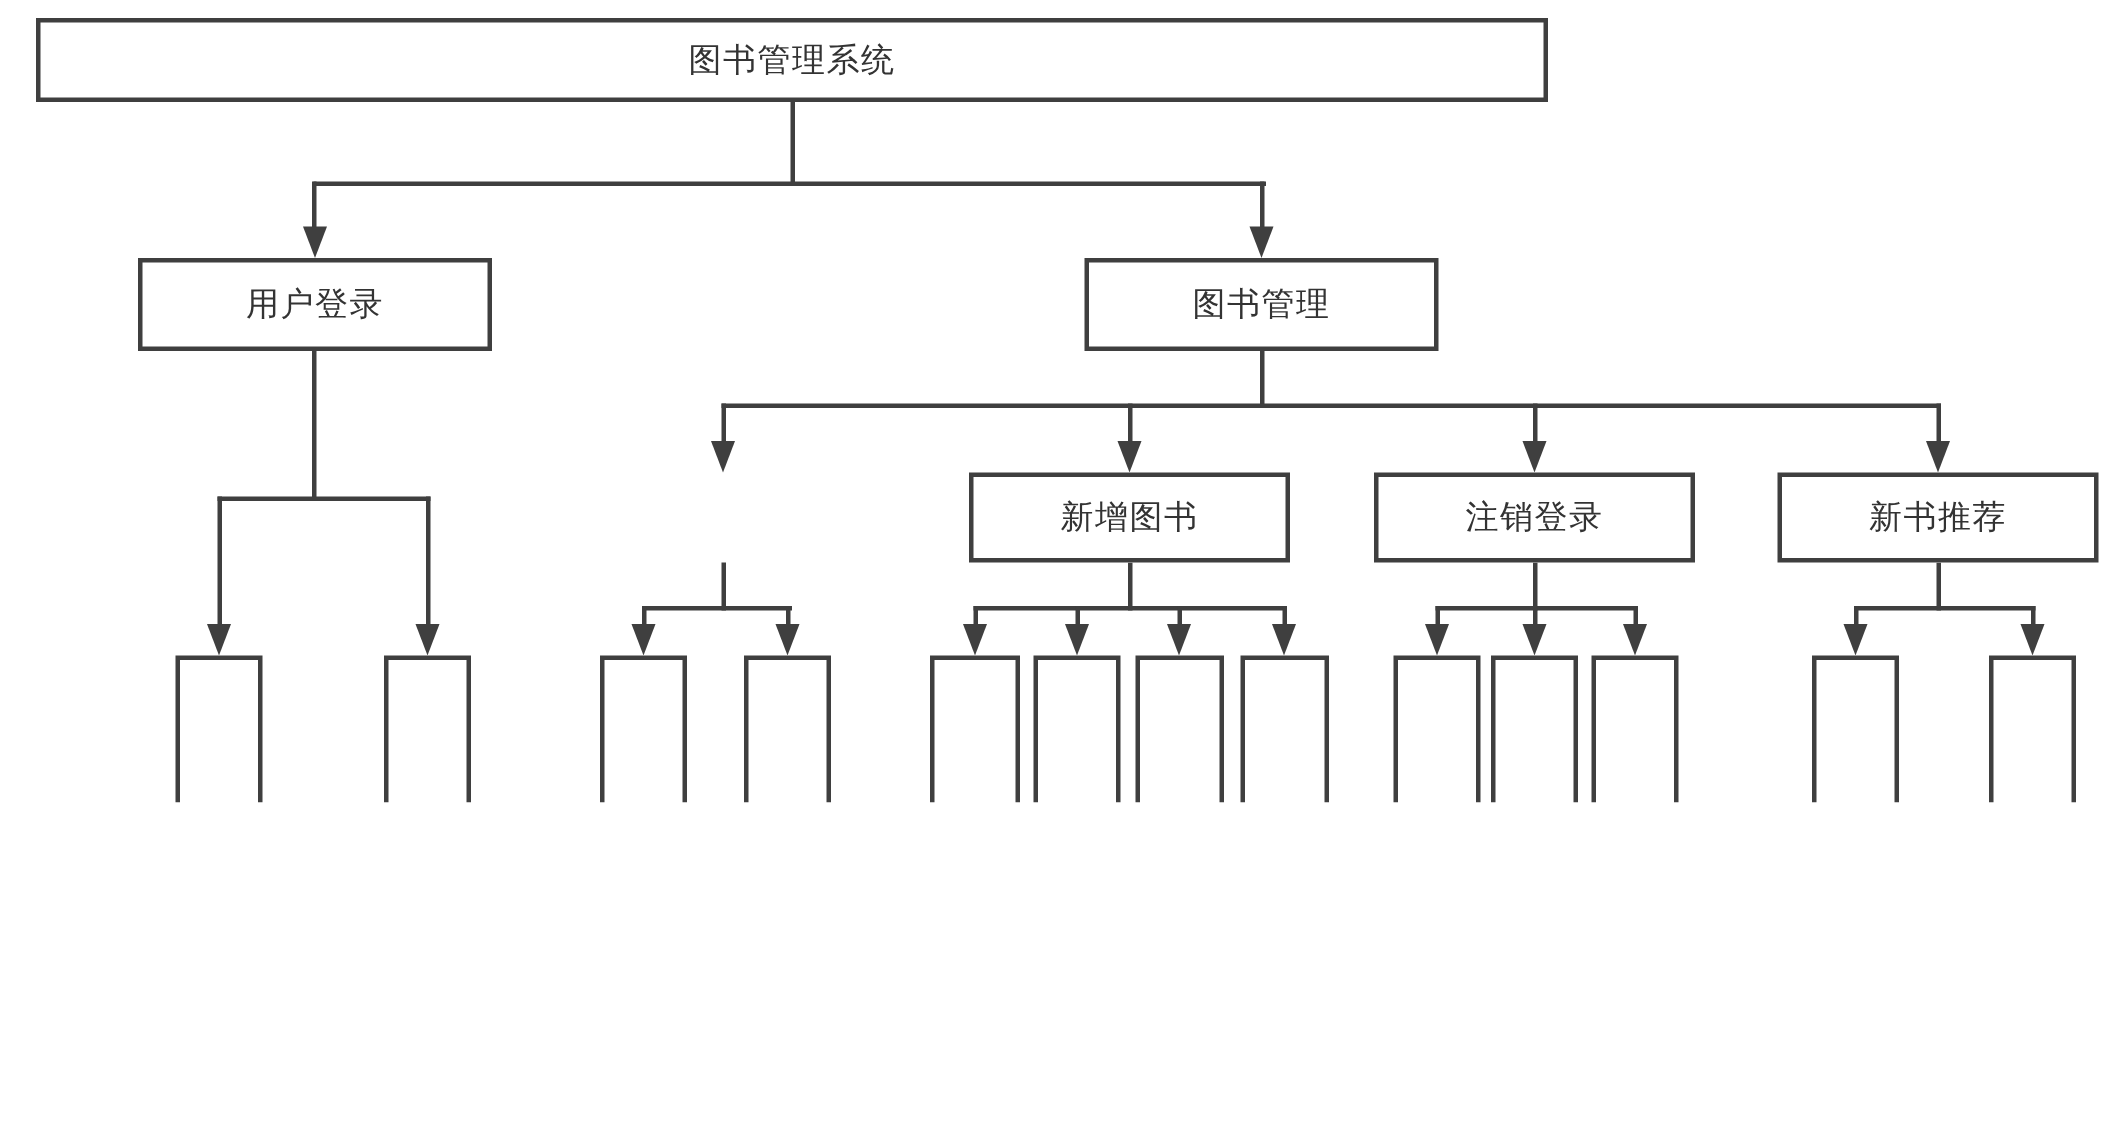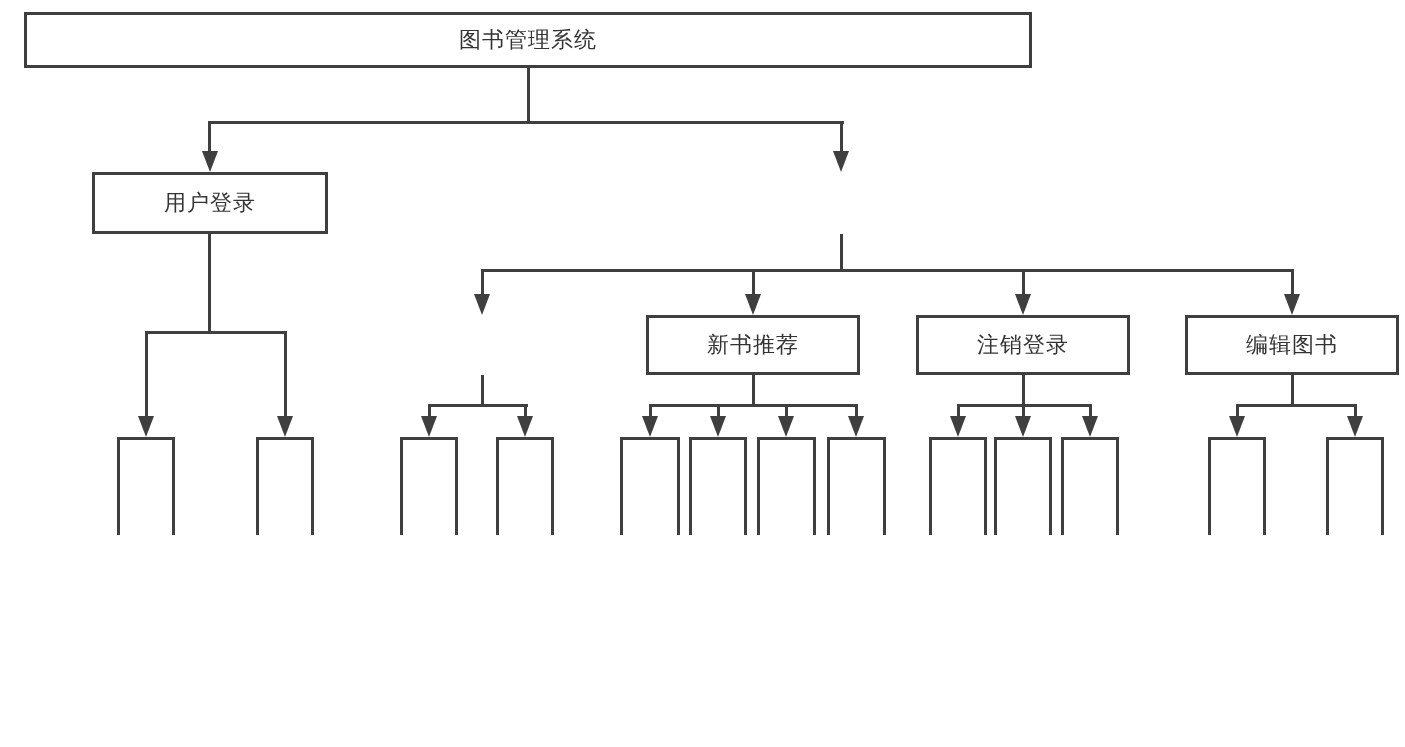--- a/index.html
+++ b/index.html
@@ -96,24 +96,25 @@
   <div class="vl" style="left:1279px;top:375px;height:32px"></div>
   <div class="hl" style="left:1224px;top:404px;width:121px"></div>
   <div class="vl" style="left:1224px;top:404px;height:14px"></div>
   <div class="arr" style="left:1217px;top:416px"></div>
   <div class="vl" style="left:1342px;top:404px;height:14px"></div>
   <div class="arr" style="left:1335px;top:416px"></div>
 
   <div class="box h" style="left:12px;top:12px;width:1008px;height:56px">图书管理系统</div>
 
   <div class="box h" style="left:80px;top:172px;width:236px;height:62px">用户登录</div>
+  <div class="box h" style="left:711px;top:172px;width:236px;height:62px">图书管理</div>
 
-  <div class="box h" style="left:634px;top:315px;width:214px;height:60px">新书推荐</div>
+  <div class="box h" style="left:634px;top:315px;width:214px;height:60px">新增图书</div>
   <div class="box h" style="left:904px;top:315px;width:214px;height:60px">注销登录</div>
-  <div class="box h" style="left:1173px;top:315px;width:214px;height:60px">编辑图书</div>
+  <div class="box h" style="left:1173px;top:315px;width:214px;height:60px">新书推荐</div>
 
   <div class="box v" style="left:105px;top:437px;width:58px;height:300px">用户登录</div>
   <div class="box v" style="left:244px;top:437px;width:58px;height:300px">注销登录</div>
 
   <div class="box v" style="left:388px;top:437px;width:58px;height:300px">查询图书</div>
   <div class="box v" style="left:484px;top:437px;width:58px;height:300px">借阅图书</div>
 
   <div class="box v" style="left:608px;top:437px;width:60px;height:300px">查询图书</div>
   <div class="box v long" style="left:677px;top:437px;width:58px;height:300px">新增图书（管理员）</div>
   <div class="box v long" style="left:745px;top:437px;width:59px;height:300px">编辑图书（管理员）</div>

